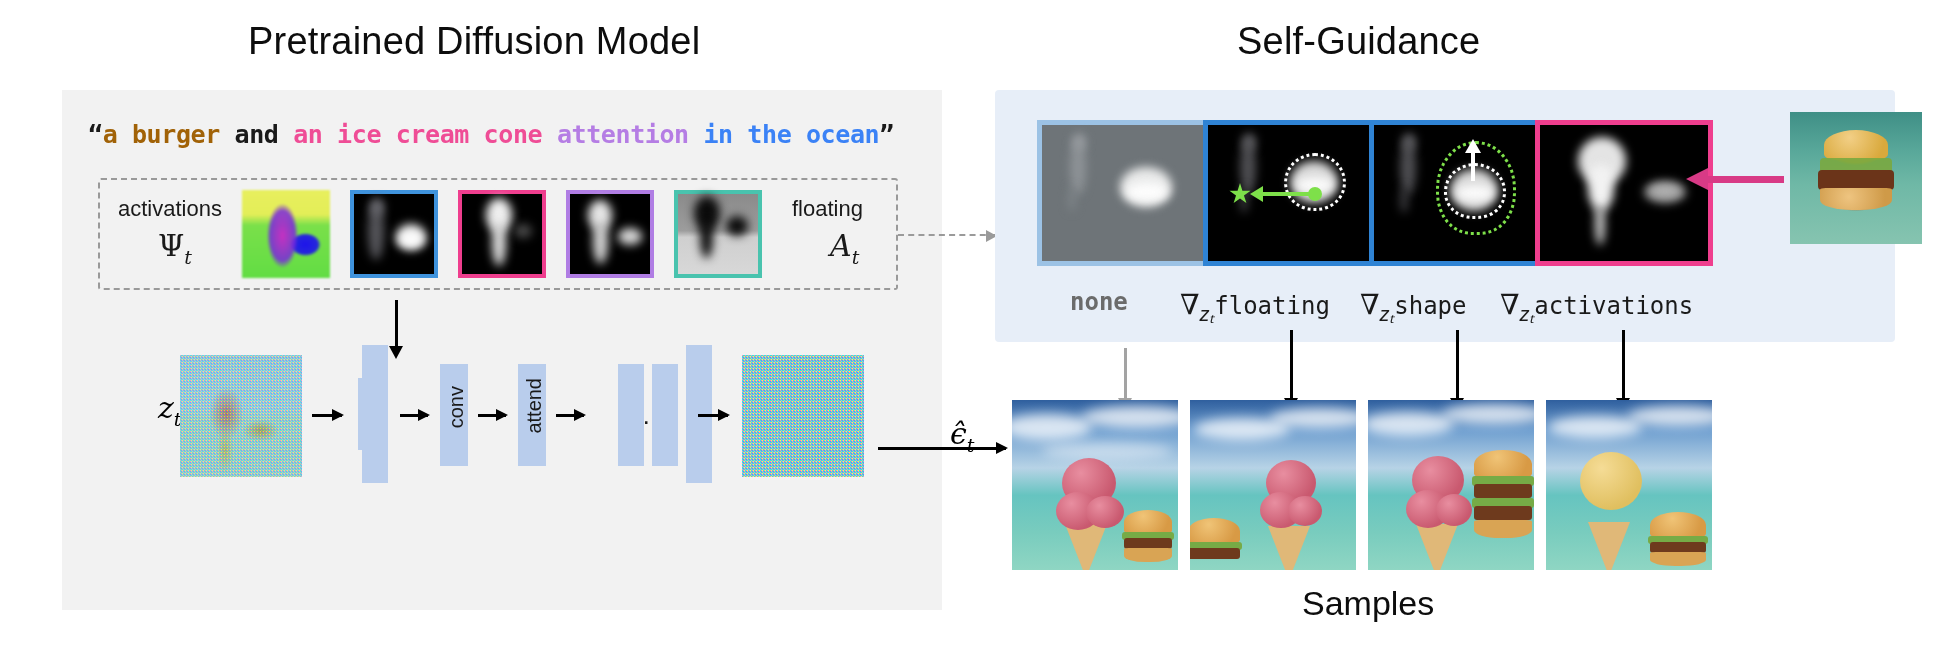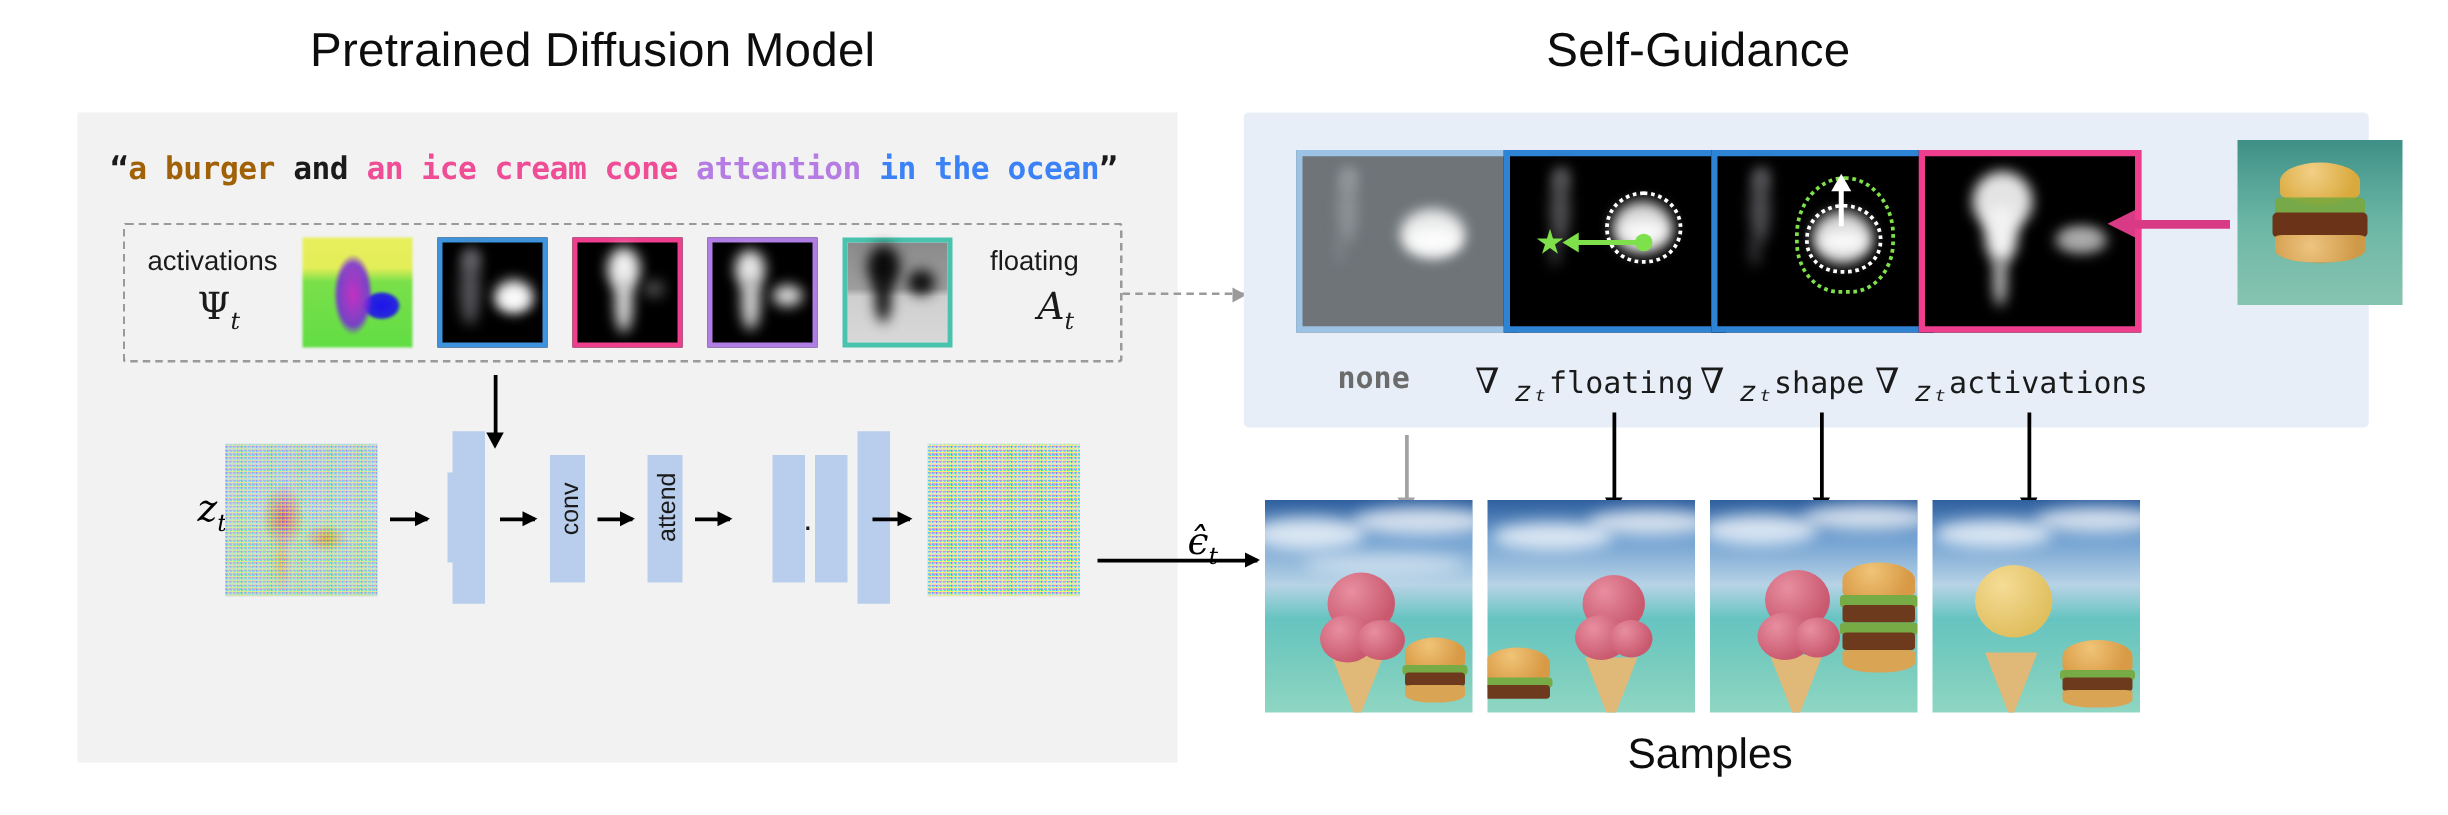--- a/index.html
+++ b/index.html
@@ -162,24 +162,23 @@
   #tile-cent  { left:1203px; border-color:#2f83d4; }
   #tile-shape { left:1369px; border-color:#2f83d4; }
   #tile-appr  { left:1535px; border-color:#ef3e8e; }
 
   .guide-caption {
     position:absolute; top:288px; font-size:25px; color:#1a1a1a;
     white-space:nowrap; text-align:center;
   }
   .guide-caption .nabla { font-size:28px; }
   .guide-caption .sub {
-    font-size:23px; font-style:italic;
+    font-size:20px; font-style:italic;
     display:inline-block; vertical-align:-7px;
-    font-family:Liberation Mono, monospace;
-    margin-left:12px;
+    font-family:Liberation Sans, sans-serif;
   }
   .guide-caption .word { font-family:"DejaVu Sans Mono", monospace; font-size:24px; }
   #cap-none { left:1070px; font-family:"DejaVu Sans Mono", monospace;
               font-weight:bold; color:#6b6b6b; font-size:24px; }
   #cap-cent  { left:1180px; }
   #cap-shape { left:1360px; }
   #cap-appr  { left:1500px; }
 
   
   #ref-img {

